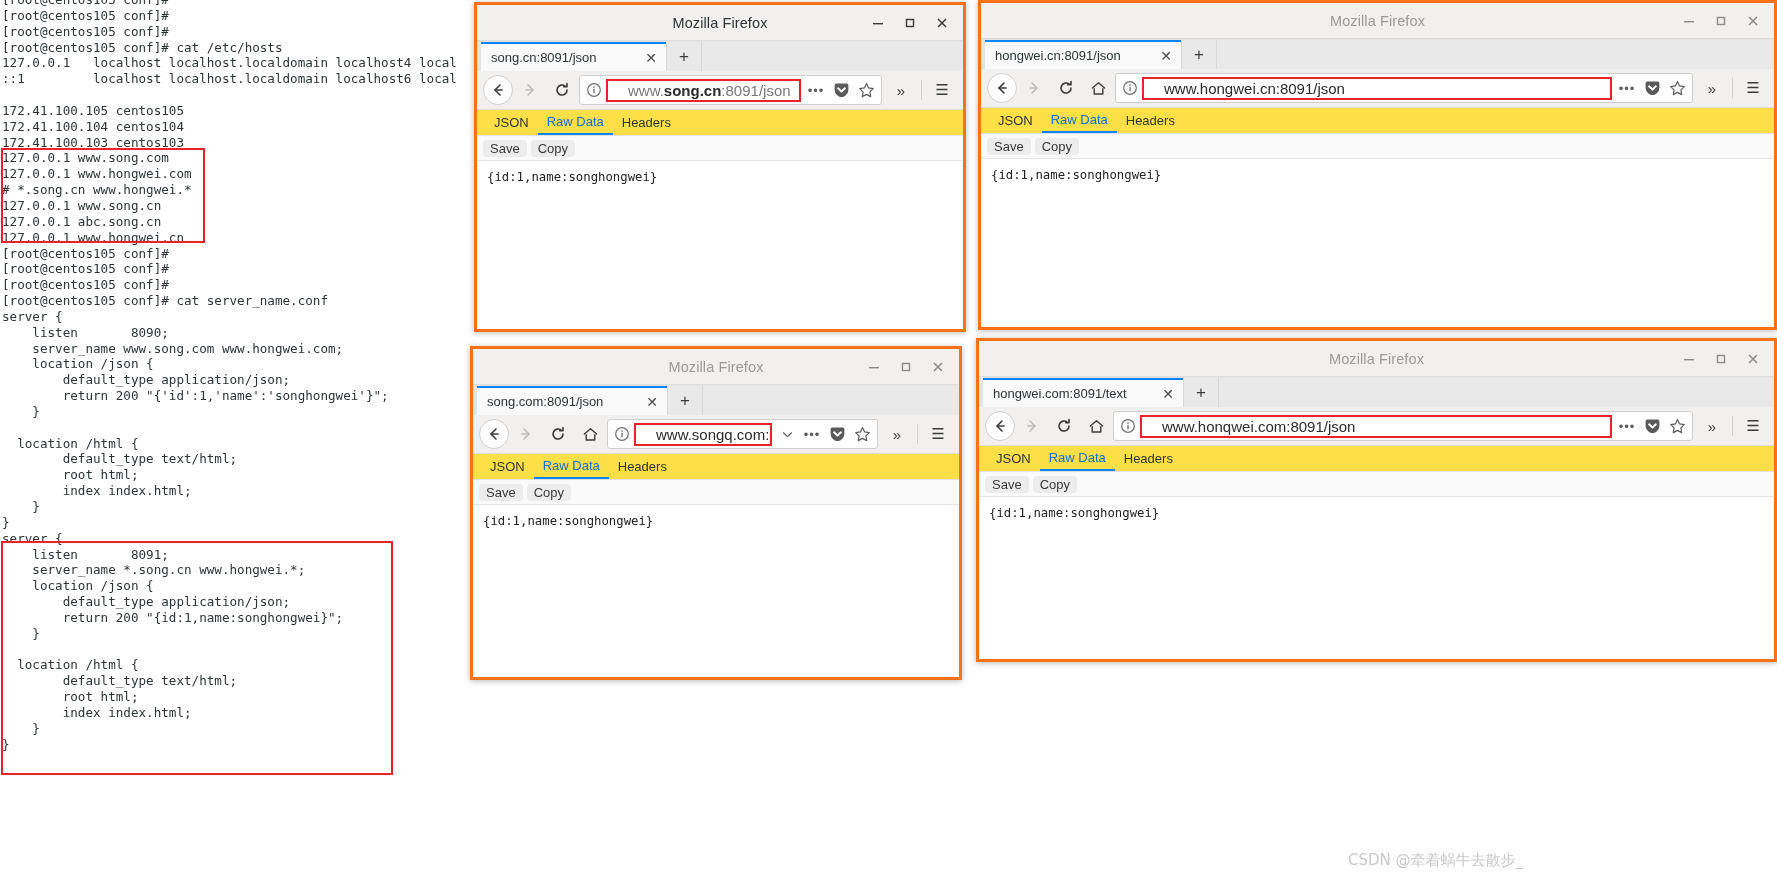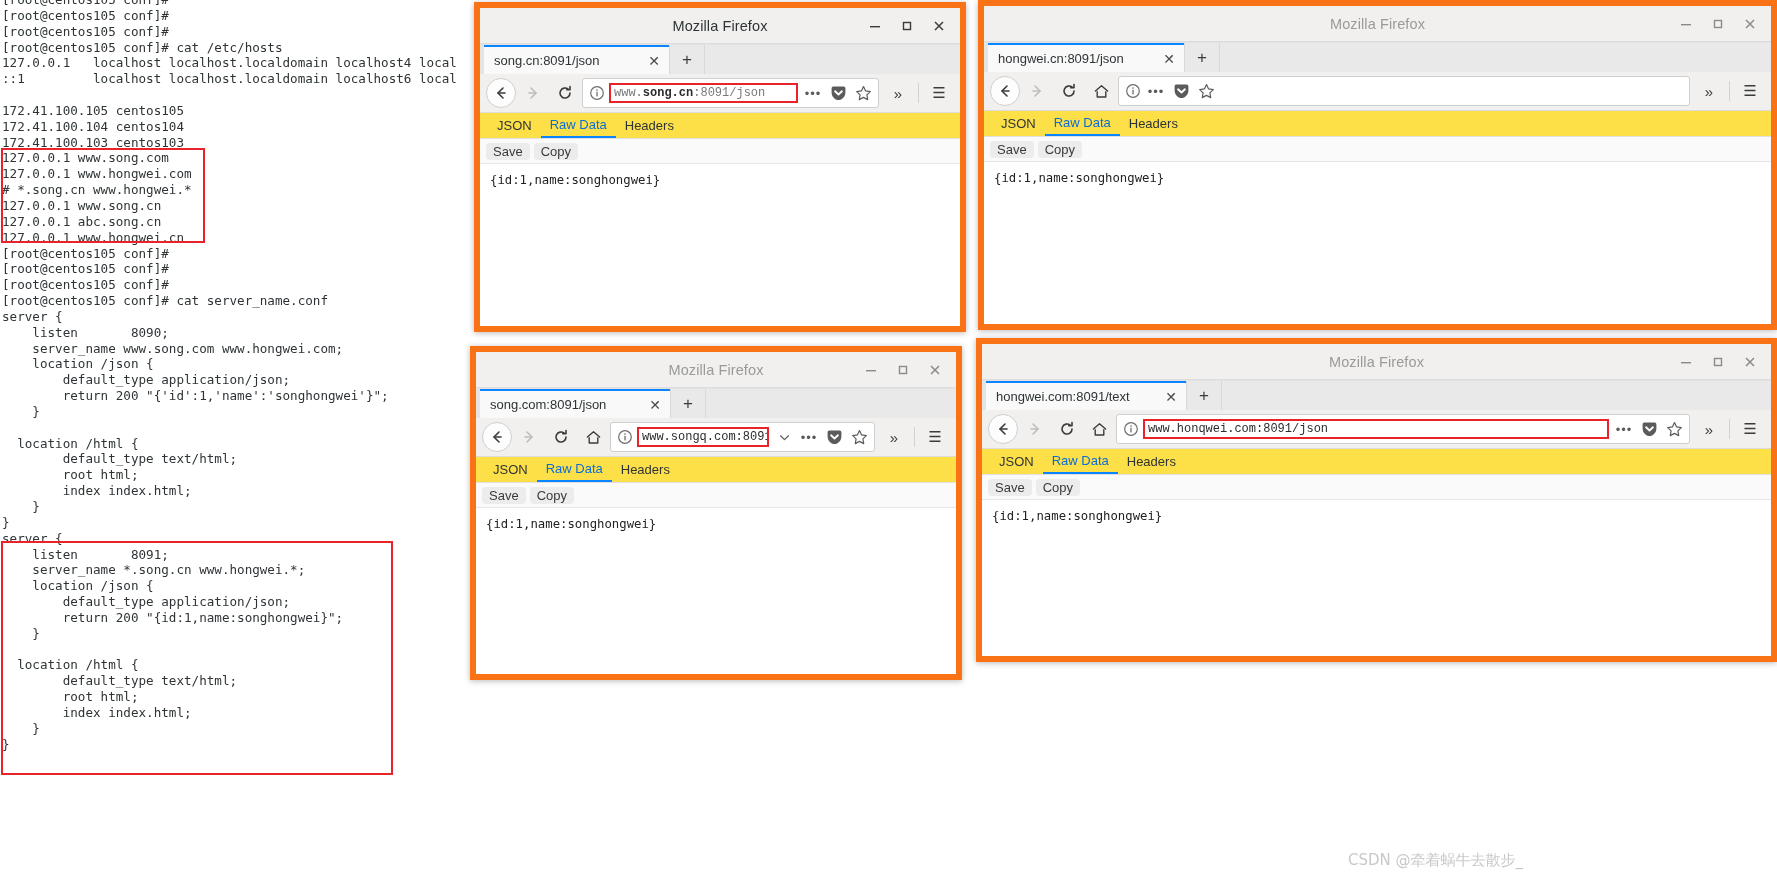--- a/index.html
+++ b/index.html
@@ -35,21 +35,21 @@
     box-sizing: border-box;
     pointer-events: none;
   }
   #redbox-hosts { left: 1px; top: 148px; width: 204px; height: 95px; }
   #redbox-conf  { left: 1px; top: 541px; width: 392px; height: 234px; }
 
   
   .ffwin {
     position: absolute;
     background: #f1f1f1;
-    border: 6px solid #f97316;
+    border: 3px solid #f97316;
     box-sizing: border-box;
     box-shadow: 0 1px 6px rgba(0,0,0,0.28);
     display: flex; flex-direction: column;
     overflow: hidden;
   }
   .titlebar {
     height: 35px; flex: 0 0 35px;
     background: #f1f0ef;
     border-bottom: 1px solid #dcdcdc;
     display: flex; align-items: center;
@@ -131,25 +131,24 @@
     border: 1px solid #cfcfcf;
     border-radius: 3px;
     display: flex; align-items: center;
     padding: 0 4px 0 6px;
     gap: 4px;
     min-width: 0;
   }
   .idicon { width: 16px; height: 16px; flex:0 0 16px; color:#6e6e6e; }
   .urltext {
     flex: 1; min-width: 0;
-    font-size: 12px; color: #787878;
+    font-size: 15px; color: #787878;
     white-space: nowrap; overflow: hidden;
-    padding: 1px 3px;
+    padding: 1px 20px;
     box-sizing: border-box;
-    font-family: Liberation Mono, monospace;
   }
   .urltext b { color: #2b2b2b; font-weight: 700; }
   .urltext.plain { color: #2b2b2b; }
   .urltext.boxed { border: 2px solid #e8232a; }
   .urlbar-icons { display:flex; align-items:center; gap: 3px; flex: 0 0 auto; }
   .uicon { width: 22px; height: 22px; display:flex; align-items:center; justify-content:center; color:#5b5b5b; }
   .nav-right { display:flex; align-items:center; gap:2px; flex:0 0 auto; padding-left:2px;}
   .nav-sep { width:1px; height:20px; background:#d2d2d2; margin: 0 3px; }
 
   
@@ -358,20 +357,21 @@
             <path d="M2.4 8 L8.5 2.8 L14.6 8" stroke="currentColor" stroke-width="1.4" fill="none" stroke-linecap="round" stroke-linejoin="round"></path>
             <path d="M4.2 8.2 V14 H12.8 V8.2" stroke="currentColor" stroke-width="1.4" fill="none" stroke-linejoin="round"></path>
           </svg>
         </div>
       <div class="urlbar">
         <span class="idicon"><svg width="16" height="16" viewBox="0 0 16 16">
               <circle cx="8" cy="8" r="6.3" fill="none" stroke="currentColor" stroke-width="1.2"></circle>
               <rect x="7.35" y="6.8" width="1.3" height="4.6" fill="currentColor"></rect>
               <rect x="7.35" y="4.3" width="1.3" height="1.5" fill="currentColor"></rect>
             </svg></span>
+        <span class="urltext plain boxed">www.hongwei.cn:8091/json</span>
         <span class="urlbar-icons">
           <span class="uicon" style="font-size:13px;letter-spacing:1px">•••</span>
           <span class="uicon">
               <svg width="17" height="17" viewBox="0 0 17 17">
                 <path d="M1.6 3.2 a1.6 1.6 0 0 1 1.6-1.6 h10.6 a1.6 1.6 0 0 1 1.6 1.6 v4.3 c0 4.2-3.4 7.6-6.9 7.6 S1.6 11.7 1.6 7.5 Z" fill="#5b5b5b"></path>
                 <path d="M5.1 6.3 L8.5 9.5 L11.9 6.3" stroke="#fff" stroke-width="1.9" fill="none" stroke-linecap="round" stroke-linejoin="round"></path>
               </svg>
             </span>
           <span class="uicon">
               <svg width="17" height="17" viewBox="0 0 17 17">

